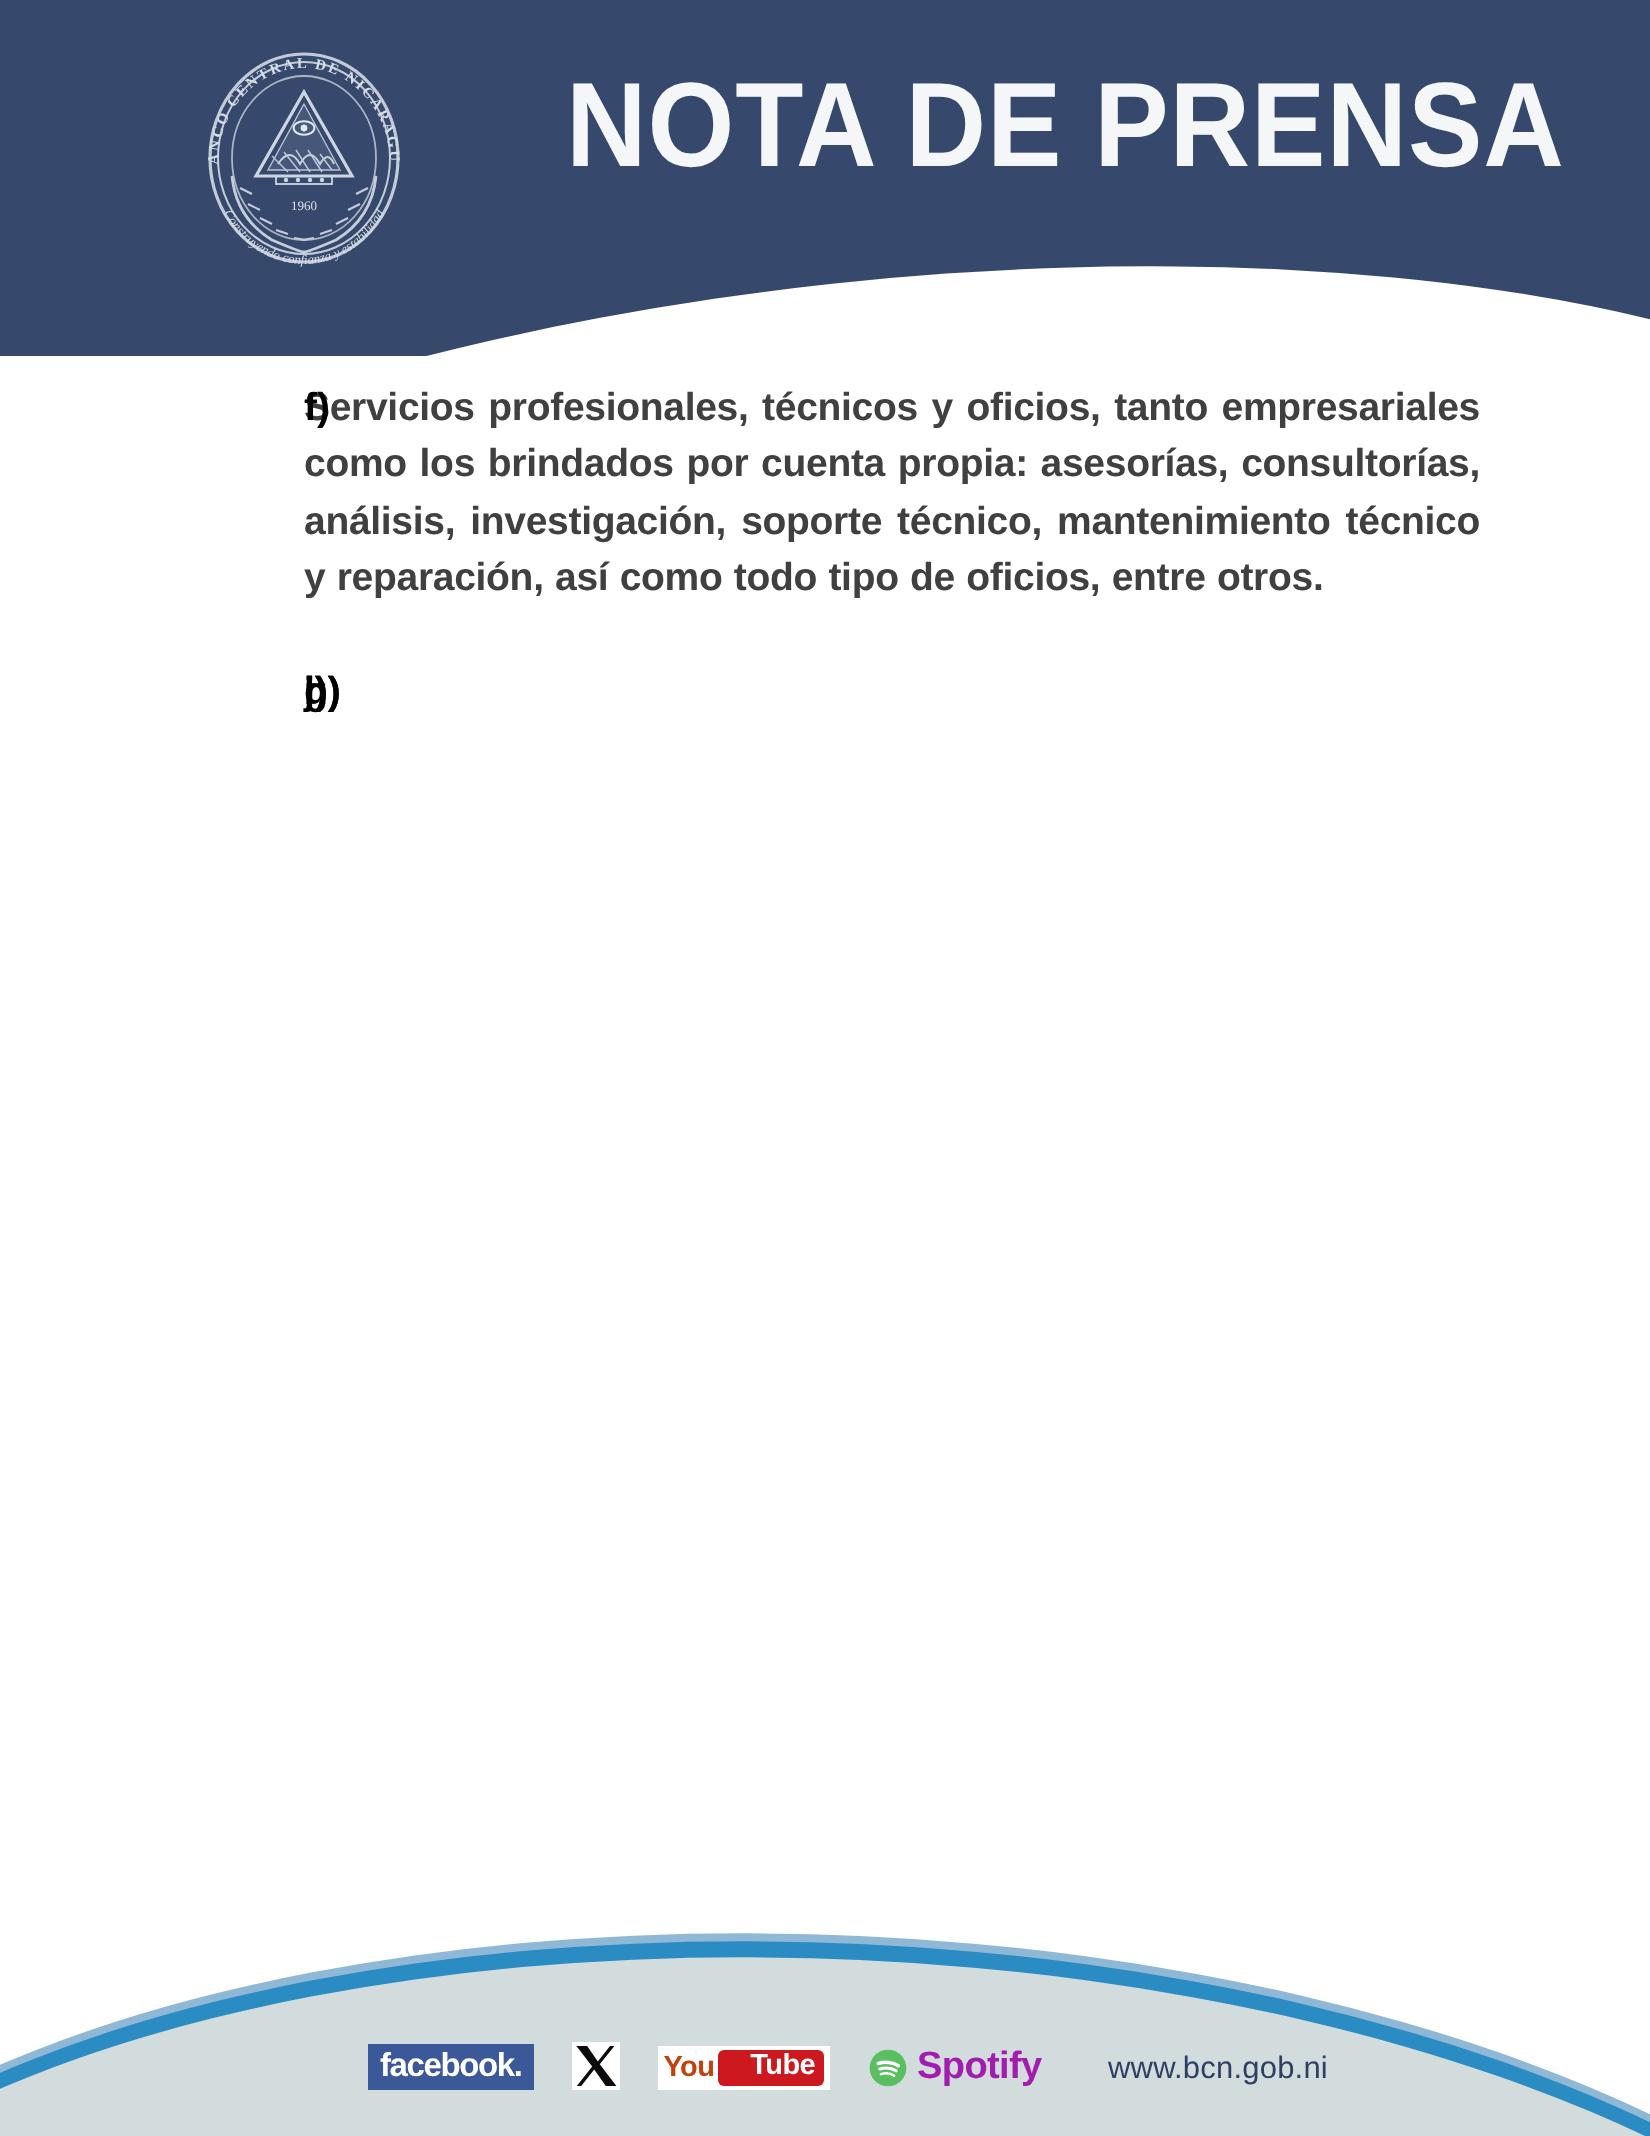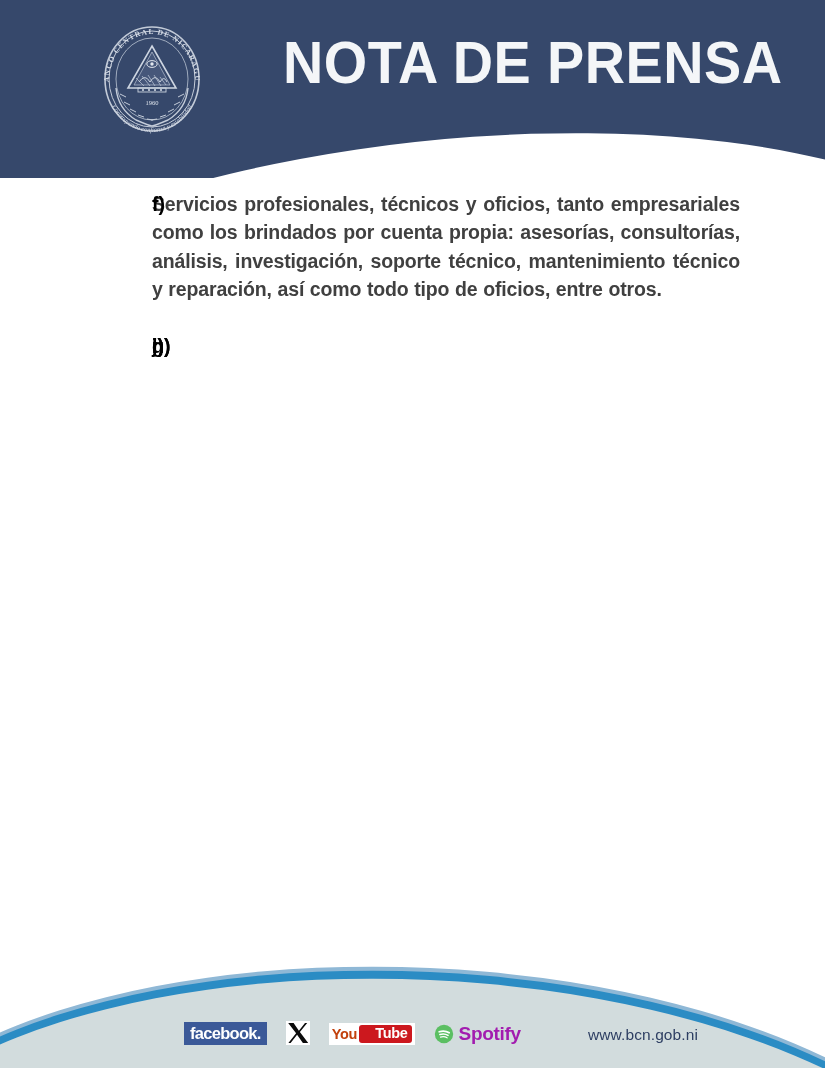--- a/index.html
+++ b/index.html
@@ -213,21 +213,21 @@
     display: block;
   }
   .spotify-word {
     color: #a21caf;
     font-size: 19px;
     font-weight: bold;
     letter-spacing: -0.3px;
   }
   .site-url {
     position: absolute;
-    left: 588px;
+    left: 554px;
     top: 1026px;
     color: #2e3f63;
     font-size: 15.5px;
     letter-spacing: 0.1px;
     z-index: 8;
   }
 </style>
 </head>
 <body>
 

